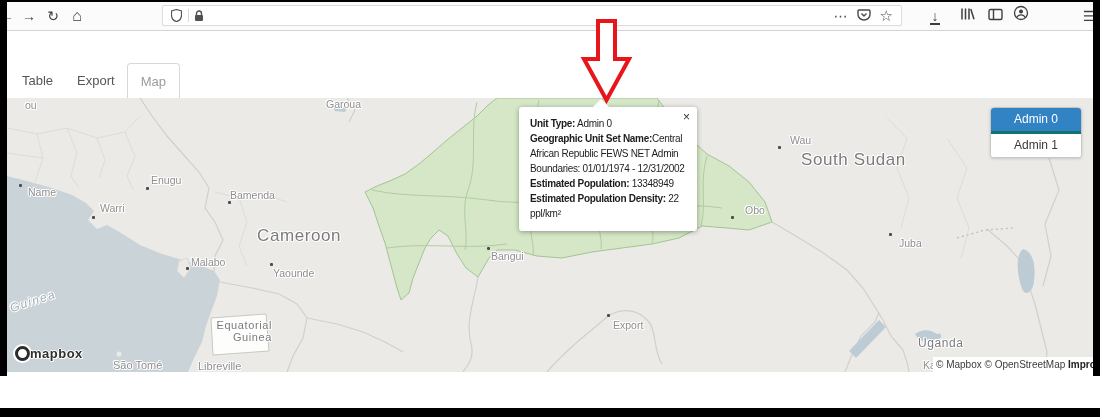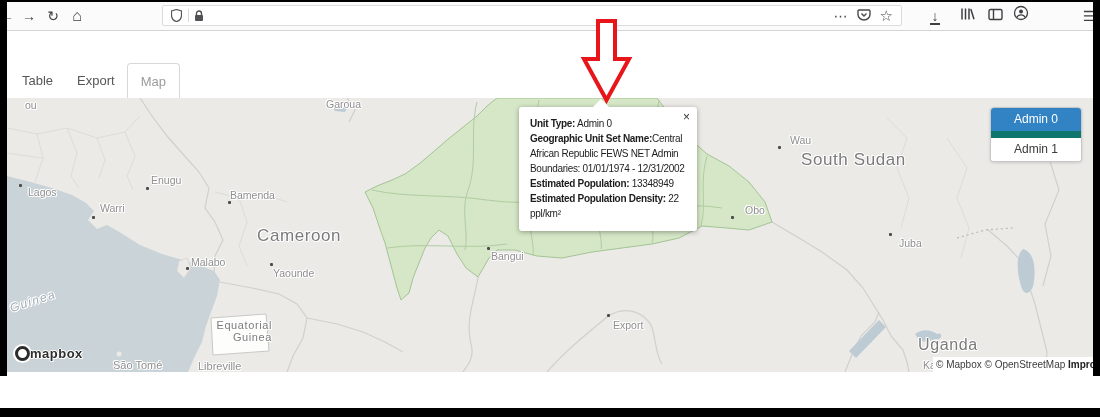--- a/index.html
+++ b/index.html
@@ -52,21 +52,21 @@
   .popup{position:absolute;left:519px;top:107px;width:178px;background:#fff;border-radius:3px;
          box-shadow:0 1px 5px rgba(0,0,0,0.35);z-index:10;padding:9px 11px 10px 11px;box-sizing:border-box;}
   .popup-caret{position:absolute;left:592px;top:99px;width:0;height:0;z-index:11;
          border-left:9px solid transparent;border-right:9px solid transparent;border-bottom:9px solid #fff;}
   .popup-line{font-size:10px;letter-spacing:-0.3px;line-height:15px;color:#1d1d1d;}
   .popup-close{position:absolute;right:7px;top:4px;font-size:12px;color:#333;cursor:pointer;line-height:12px;}
   
   .admin-toggle{position:absolute;left:990px;top:107px;width:90px;z-index:10;border:1px solid #c7c7c7;
                 border-radius:4px;overflow:hidden;background:#fff;box-shadow:0 1px 3px rgba(0,0,0,0.15);}
   .admin-btn{height:23px;line-height:23px;text-align:center;font-size:12px;color:#3a3a3a;cursor:pointer;background:#fff;}
-  .admin-btn + .admin-btn{border-top:7px solid #0f766e;}
+  .admin-btn + .admin-btn{border-top:3px solid #0f766e;}
   .admin-btn.selected{color:#fff;}
   
   .red-arrow{position:absolute;left:578px;top:17px;z-index:20;}
   
   .bottom-band{position:absolute;left:0;top:372px;width:1100px;height:36px;background:#fff;}
 </style>
 </head>
 <body>
 
 <div class="screen">
@@ -189,21 +189,21 @@
         <path d="M365,92 C400,100 440,96 480,102 C520,108 560,100 600,106 C640,112 680,104 715,110"></path>
         <path d="M380,150 C420,144 460,152 500,146"></path>
       </g>
 
       <path d="M204,220 L259,216 L262,253 L206,257 Z" fill="#fdfdfc" stroke="#c8c8c5"></path>
     </svg>
 
     <div class="map-labels" id="map-labels">
         <div class="map-label lbl-city" style="left: 299px; top: 0px;">Garoua</div>
         <div class="map-label lbl-city" style="left: -2px; top: 1px;">ou</div>
-        <div class="map-label lbl-city" style="left: 1px; top: 88px;">Lagos</div>
+        <div class="map-label lbl-city" style="left: 1px; top: 88px;">Name</div>
         <div class="map-dot" style="left: 12px; top: 86px;"></div>
         <div class="map-label lbl-city" style="left: 73px; top: 104px;">Warri</div>
         <div class="map-dot" style="left: 85px; top: 118px;"></div>
         <div class="map-label lbl-city" style="left: 124px; top: 76px;">Enugu</div>
         <div class="map-dot" style="left: 139px; top: 89px;"></div>
         <div class="map-label lbl-city" style="left: 203px; top: 91px;">Bamenda</div>
         <div class="map-dot" style="left: 221px; top: 103px;"></div>
         <div class="map-label lbl-city" style="left: 164px; top: 158px;">Malabo</div>
         <div class="map-dot" style="left: 179px; top: 169px;"></div>
         <div class="map-label lbl-city" style="left: 246px; top: 169px;">Yaounde</div>
@@ -213,21 +213,21 @@
         <div class="map-dot" style="left: 480px; top: 149px;"></div>
         <div class="map-label lbl-city" style="left: 586px; top: 221px;">Export</div>
         <div class="map-dot" style="left: 600px; top: 216px;"></div>
         <div class="map-label lbl-city" style="left: 763px; top: 36px;">Wau</div>
         <div class="map-dot" style="left: 771px; top: 48px;"></div>
         <div class="map-label lbl-city" style="left: 718px; top: 106px;">Obo</div>
         <div class="map-dot" style="left: 724px; top: 118px;"></div>
         <div class="map-label lbl-country" style="left: 794px; top: 52px; font-size: 17px;">South Sudan</div>
         <div class="map-label lbl-city" style="left: 872px; top: 139px;">Juba</div>
         <div class="map-dot" style="left: 882px; top: 135px;"></div>
-        <div class="map-label lbl-country" style="left: 886px; top: 238px; font-size: 16px; padding-left: 25px;">Uganda</div>
+        <div class="map-label lbl-country" style="left: 886px; top: 238px; font-size: 12px; padding-left: 25px;">Uganda</div>
         <div class="map-label lbl-city" style="left: 896px; top: 261px;">Kampal</div>
         <div class="map-label lbl-city" style="left: 86px; top: 261px; font-size: 11px;">São Tomé</div>
         <div class="map-label lbl-city" style="left: 171px; top: 262px; font-size: 11px;">Libreville</div>
         <div class="map-label lbl-country" style="left: 203px; top: 221px; font-size: 11px; width: 62px; text-align: right;">Equatorial
 Guinea</div>
         <div class="map-label lbl-water" style="left: 2px; top: 196px; transform: rotate(-18deg);">Guinea</div>
       </div>
 
     <div class="mapbox-logo">
       <span class="ring"></span>

